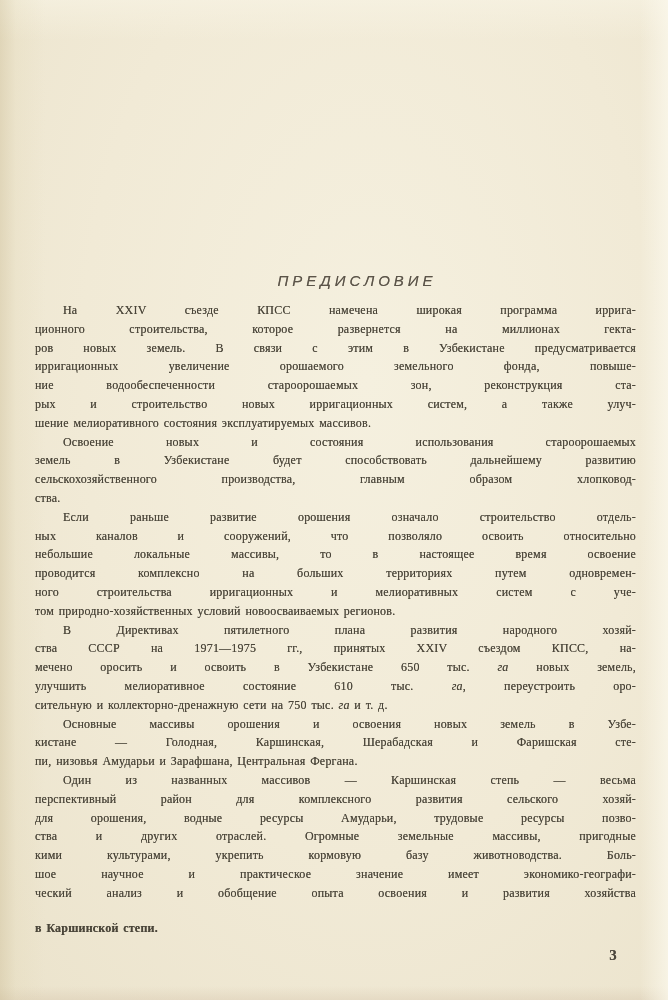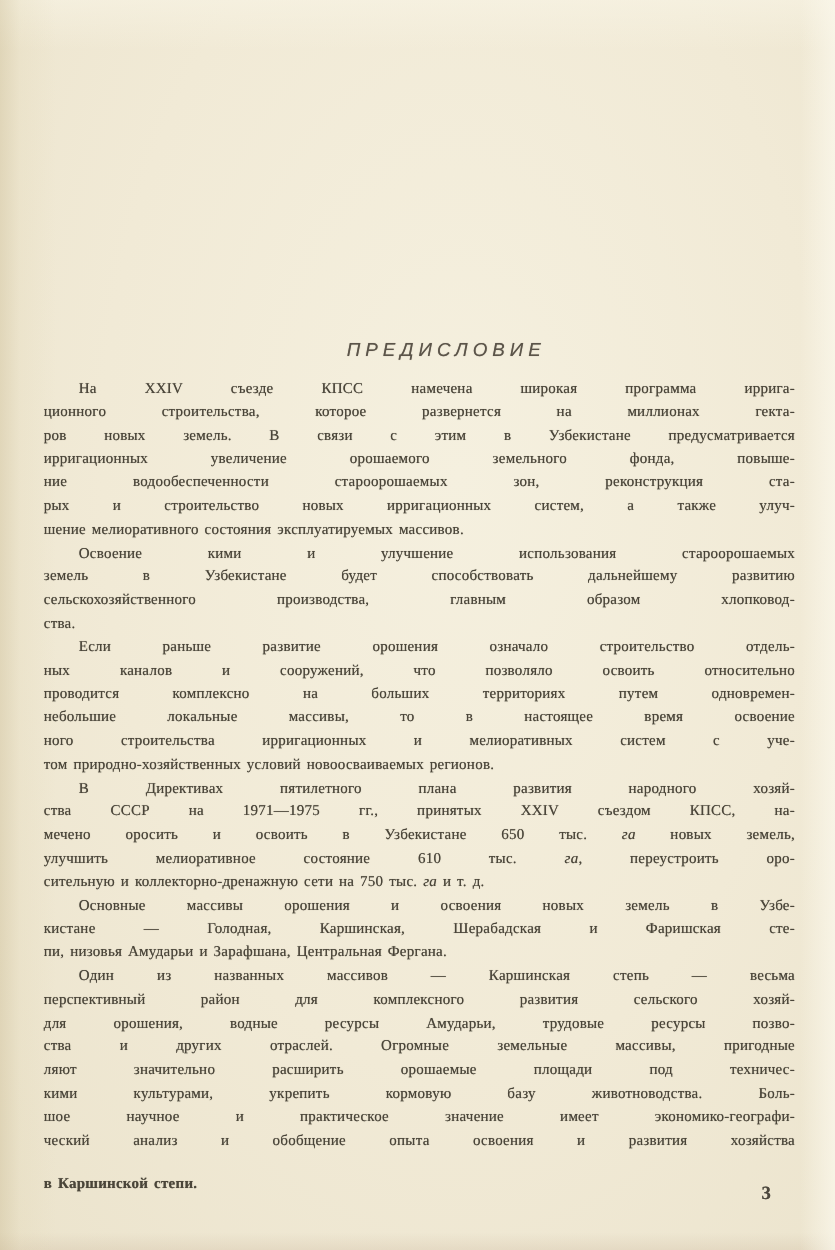--- a/index.html
+++ b/index.html
@@ -75,51 +75,50 @@
       <div>
         <div class="text-line first">На XXIV съезде КПСС намечена широкая программа иррига-</div>
         <div class="text-line">ционного строительства, которое развернется на миллионах гекта-</div>
         <div class="text-line">ров новых земель. В связи с этим в Узбекистане предусматривается</div>
         <div class="text-line">ирригационных увеличение орошаемого земельного фонда, повыше-</div>
         <div class="text-line">ние водообеспеченности староорошаемых зон, реконструкция ста-</div>
         <div class="text-line">рых и строительство новых ирригационных систем, а также улуч-</div>
         <div class="text-line para-last">шение мелиоративного состояния эксплуатируемых массивов.</div>
       </div>
       <div>
-        <div class="text-line first">Освоение кими и улучшение использования староорошаемых</div>
+        <div class="text-line first">Освоение новых и состояния использования староорошаемых</div>
         <div class="text-line">земель в Узбекистане будет способствовать дальнейшему развитию</div>
         <div class="text-line">сельскохозяйственного производства, главным образом хлопковод-</div>
         <div class="text-line para-last">ства.</div>
       </div>
       <div>
         <div class="text-line first">Если раньше развитие орошения означало строительство отдель-</div>
         <div class="text-line">ных каналов и сооружений, что позволяло освоить относительно</div>
+        <div class="text-line">небольшие локальные массивы, то в настоящее время освоение</div>
         <div class="text-line">проводится комплексно на больших территориях путем одновремен-</div>
-        <div class="text-line">небольшие локальные массивы, то в настоящее время освоение</div>
         <div class="text-line">ного строительства ирригационных и мелиоративных систем с уче-</div>
         <div class="text-line para-last">том природно-хозяйственных условий новоосваиваемых регионов.</div>
       </div>
       <div>
         <div class="text-line first">В Директивах пятилетного плана развития народного хозяй-</div>
         <div class="text-line">ства СССР на 1971—1975 гг., принятых XXIV съездом КПСС, на-</div>
         <div class="text-line">мечено оросить и освоить в Узбекистане 650 тыс. <i>га</i> новых земель,</div>
         <div class="text-line">улучшить мелиоративное состояние 610 тыс. <i>га</i>, переустроить оро-</div>
         <div class="text-line para-last">сительную и коллекторно-дренажную сети на 750 тыс. <i>га</i> и т. д.</div>
       </div>
       <div>
         <div class="text-line first">Основные массивы орошения и освоения новых земель в Узбе-</div>
         <div class="text-line">кистане — Голодная, Каршинская, Шерабадская и Фаришская сте-</div>
         <div class="text-line para-last">пи, низовья Амударьи и Зарафшана, Центральная Фергана.</div>
       </div>
       <div>
         <div class="text-line first">Один из названных массивов — Каршинская степь — весьма</div>
         <div class="text-line">перспективный район для комплексного развития сельского хозяй-</div>
         <div class="text-line">для орошения, водные ресурсы Амударьи, трудовые ресурсы позво-</div>
         <div class="text-line">ства и других отраслей. Огромные земельные массивы, пригодные</div>
-        <div class="text-line">ляют значительно расширить орошаемые площади под техничес-</div>
         <div class="text-line">кими культурами, укрепить кормовую базу животноводства. Боль-</div>
         <div class="text-line">шое научное и практическое значение имеет экономико-географи-</div>
         <div class="text-line">ческий анализ и обобщение опыта освоения и развития хозяйства</div>
         <div class="text-line para-last bold">в Каршинской степи.</div>
       </div>
     </div>
 
   <div class="page-number">3</div>
 </div>
 

